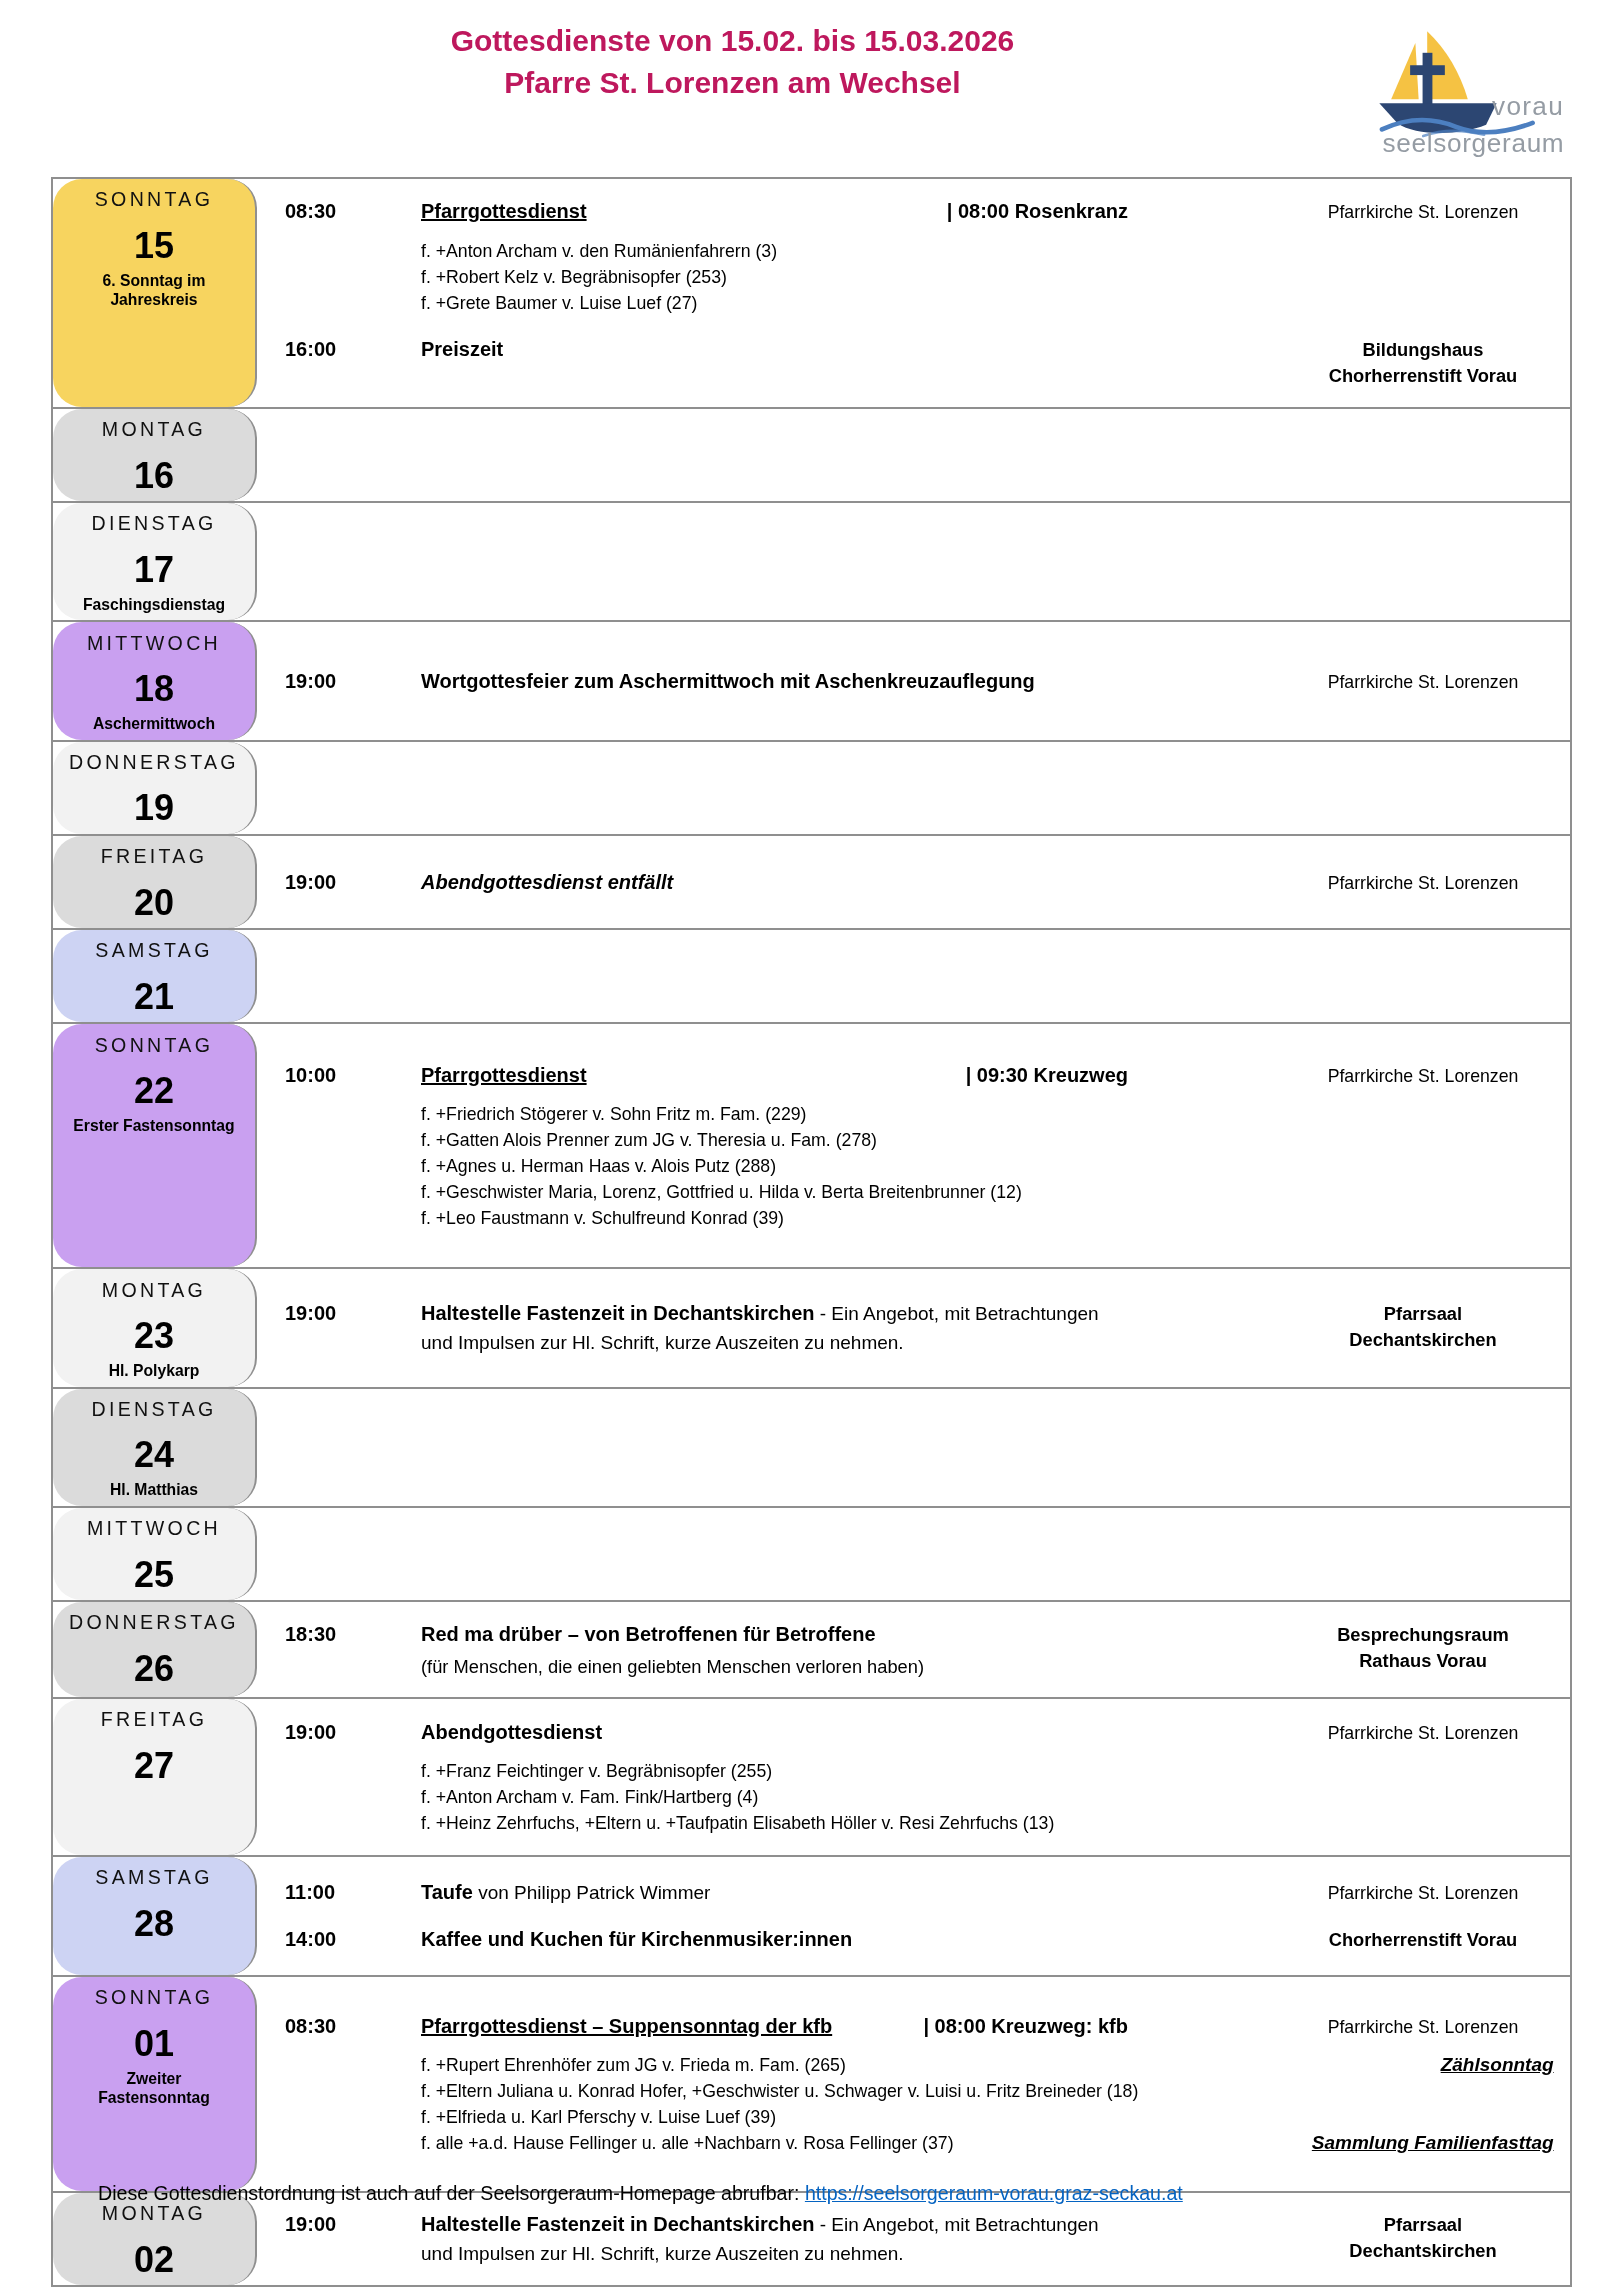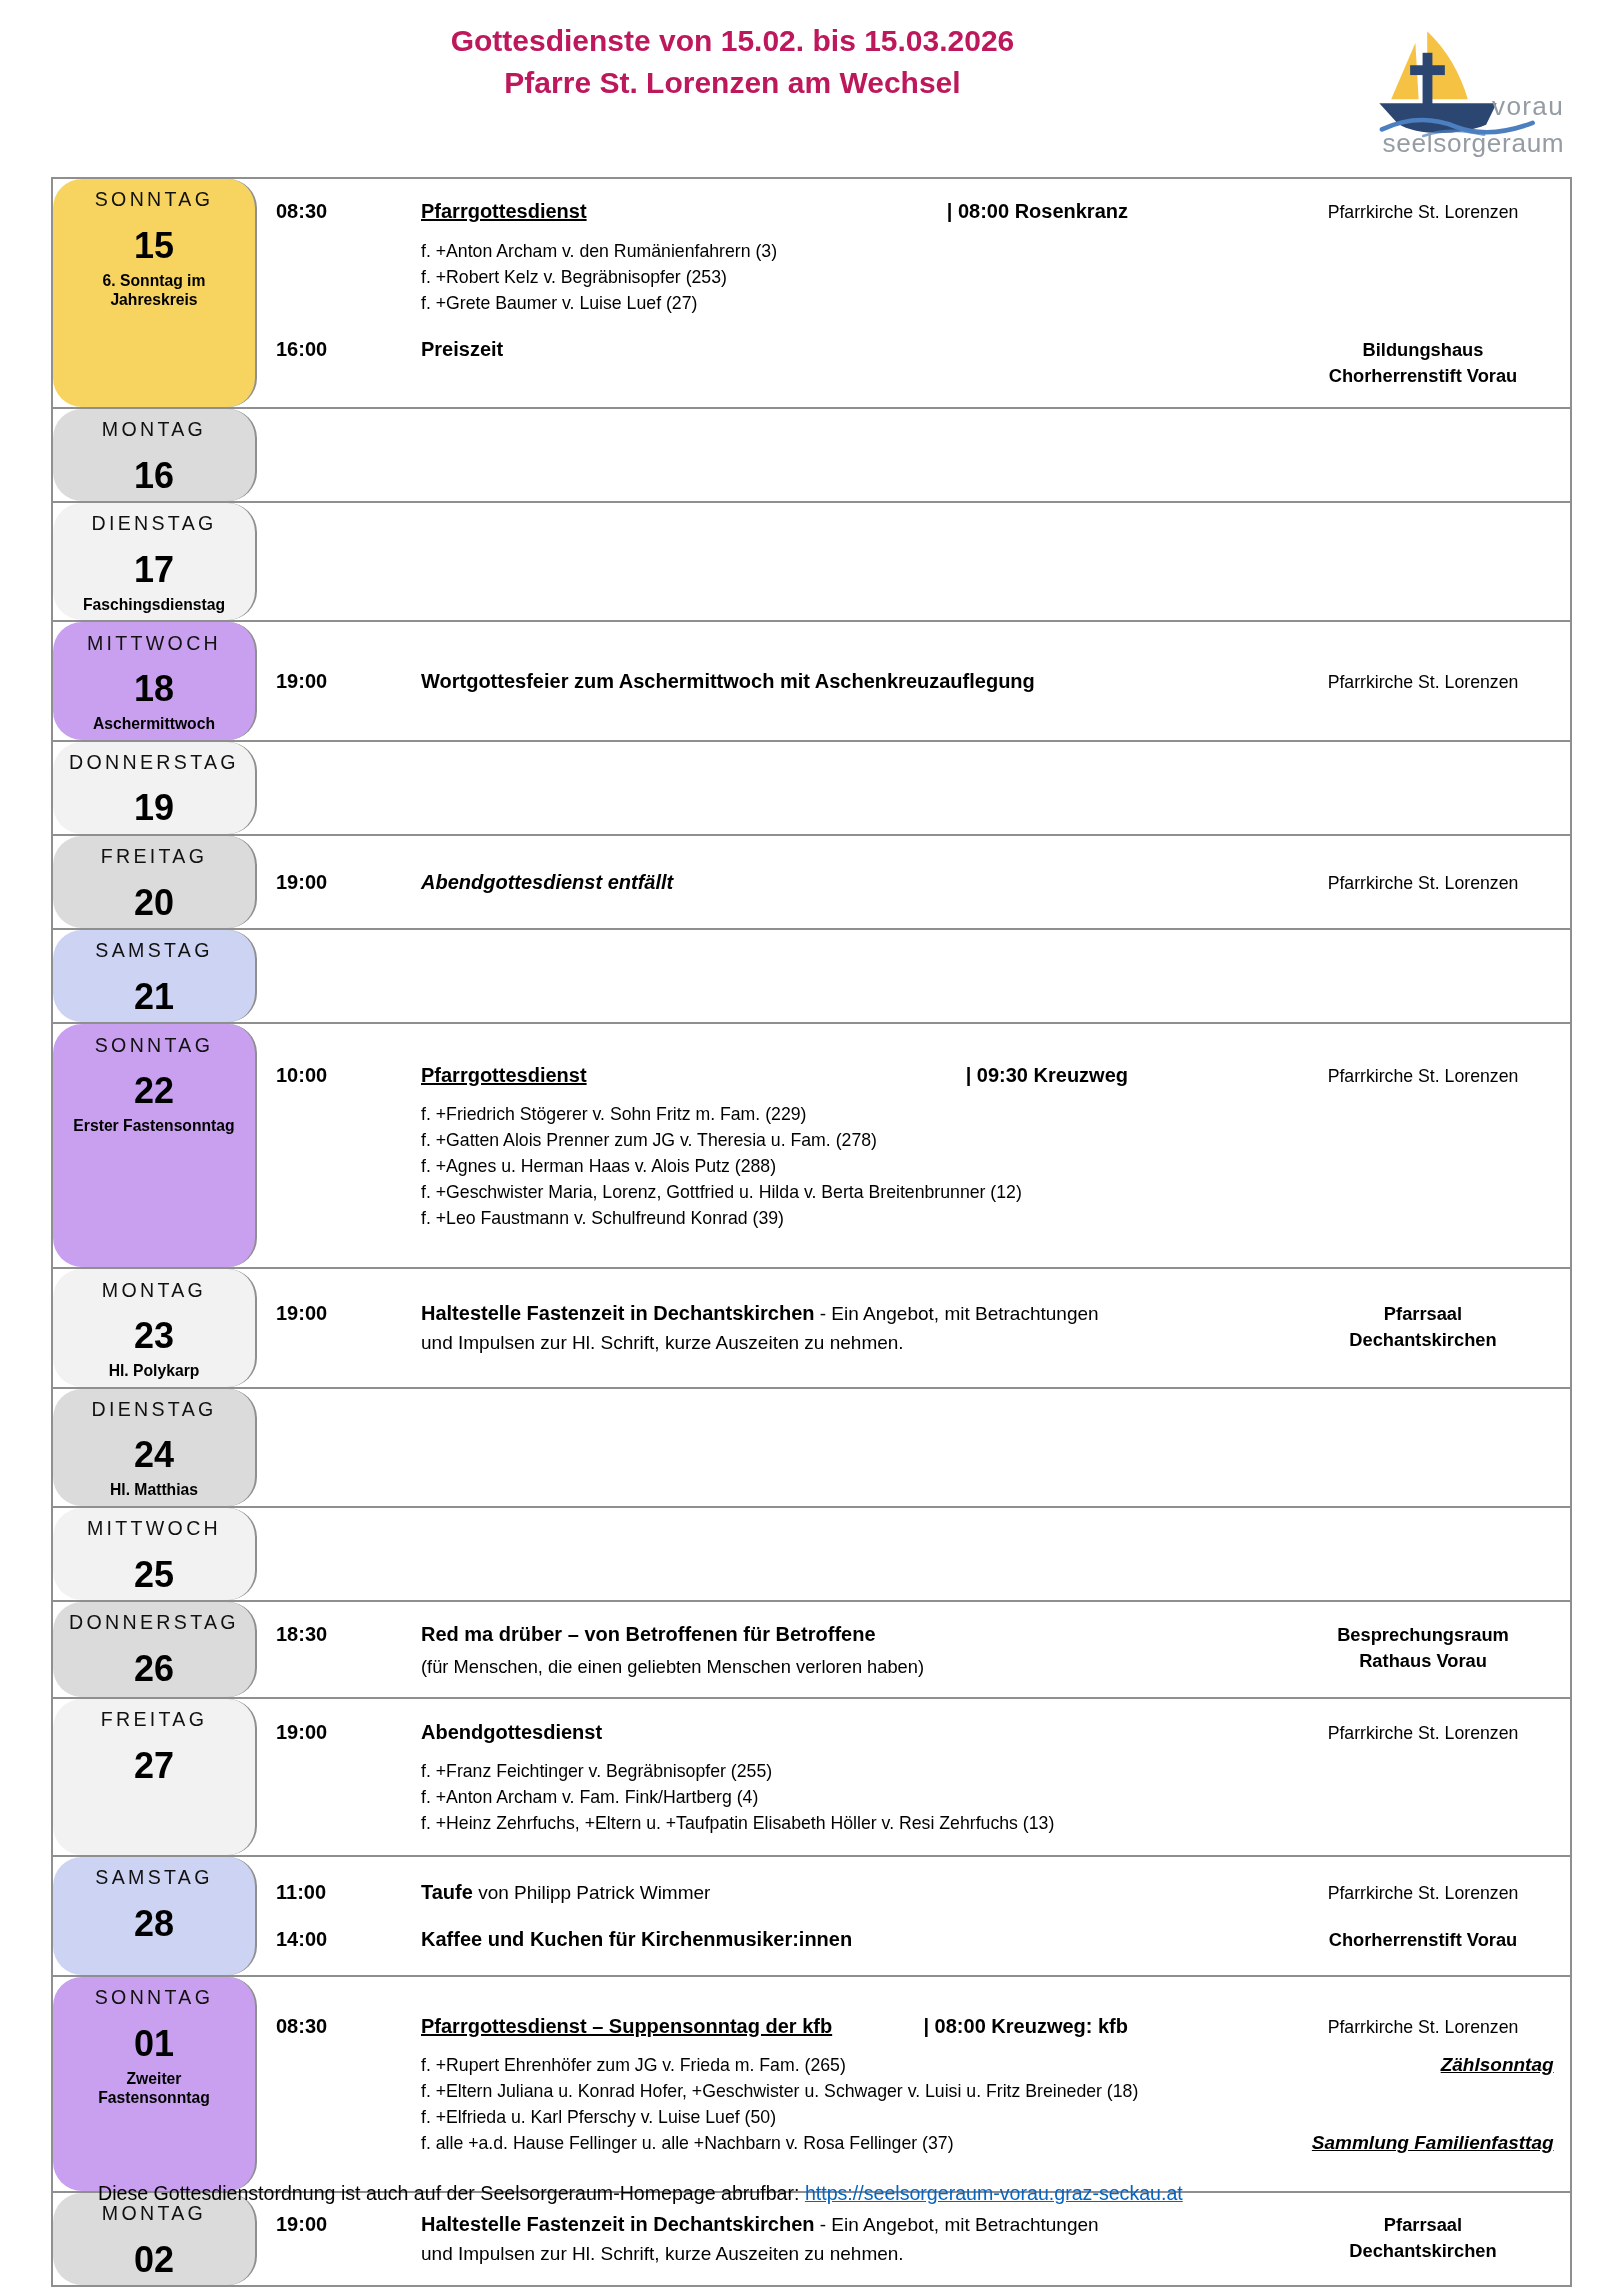--- a/index.html
+++ b/index.html
@@ -24,21 +24,21 @@
   .day {
     border-right:2px solid #8F8F8F; box-sizing:border-box;
     padding:9.2px 2.6px 6.5px 2.6px; text-align:center;border-radius:29px;
   }
   .day-name { font-size:19.6px; letter-spacing:3.3px; line-height:23.6px; color:#111; }
   .day-num  { font-size:36px; font-weight:bold; line-height:39px; margin-top:14px; }
   .day-sub  { font-size:15.7px; font-weight:bold; line-height:19px; margin-top:5.9px; }
   .content  { display:flex; flex-direction:column; justify-content:center; padding:11.8px 0; box-sizing:border-box; }
   .event { position:relative; display:grid; grid-template-columns:164px 1fr 281px; align-items:start; }
   .event + .event { margin-top:18.3px; }
-  .time { font-size:20px; font-weight:bold; padding-left:19px; line-height:29px; }
+  .time { font-size:20px; font-weight:bold; padding-left:28px; line-height:29px; }
   .main { min-width:0; }
   .titleline { font-size:20px; line-height:29px; max-width:707px; }
   .titleline.flex { display:flex; gap:39px; }
   .t-main { font-weight:bold; white-space:normal; }
   .t-main.italic { font-style:italic; }
   .flex .t-main { white-space:nowrap;text-decoration:underline; }
   .t-sec { font-weight:bold; margin-left:auto; white-space:nowrap; }
   .t-suffix { font-weight:normal; font-size:19px; }
   .subtitle { font-size:18.3px; line-height:26px; margin-top:5.2px; }
   .intentions { margin-top:11.8px; font-size:17.7px; line-height:26px; }
@@ -295,21 +295,21 @@
         <div class="event">
           <div class="time">08:30</div>
           <div class="main">
             <div class="titleline flex">
               <span class="t-main">Pfarrgottesdienst – Suppensonntag der kfb</span>
               <span class="t-sec">| 08:00 Kreuzweg: kfb</span>
             </div>
             <div class="intentions">
               <div class="intention-line">f. +Rupert Ehrenhöfer zum JG v. Frieda m. Fam. (265)<span class="note">Zählsonntag</span></div>
               <div class="intention-line">f. +Eltern Juliana u. Konrad Hofer, +Geschwister u. Schwager v. Luisi u. Fritz Breineder (18)</div>
-              <div class="intention-line">f. +Elfrieda u. Karl Pferschy v. Luise Luef (50)</div>
+              <div class="intention-line">f. +Elfrieda u. Karl Pferschy v. Luise Luef (39)</div>
               <div class="intention-line">f. alle +a.d. Hause Fellinger u. alle +Nachbarn v. Rosa Fellinger (37)<span class="note">Sammlung Familienfasttag</span></div>
             </div>
           </div>
           <div class="loc">Pfarrkirche St. Lorenzen</div>
         </div>
       </div>
     </div>
     <div class="row" style="min-height: 88px; border-bottom-color: rgb(143, 143, 143);">
       <div class="day" style="background: rgb(219, 219, 219); border-right-color: rgb(143, 143, 143);">
         <div class="day-name">MONTAG</div>

